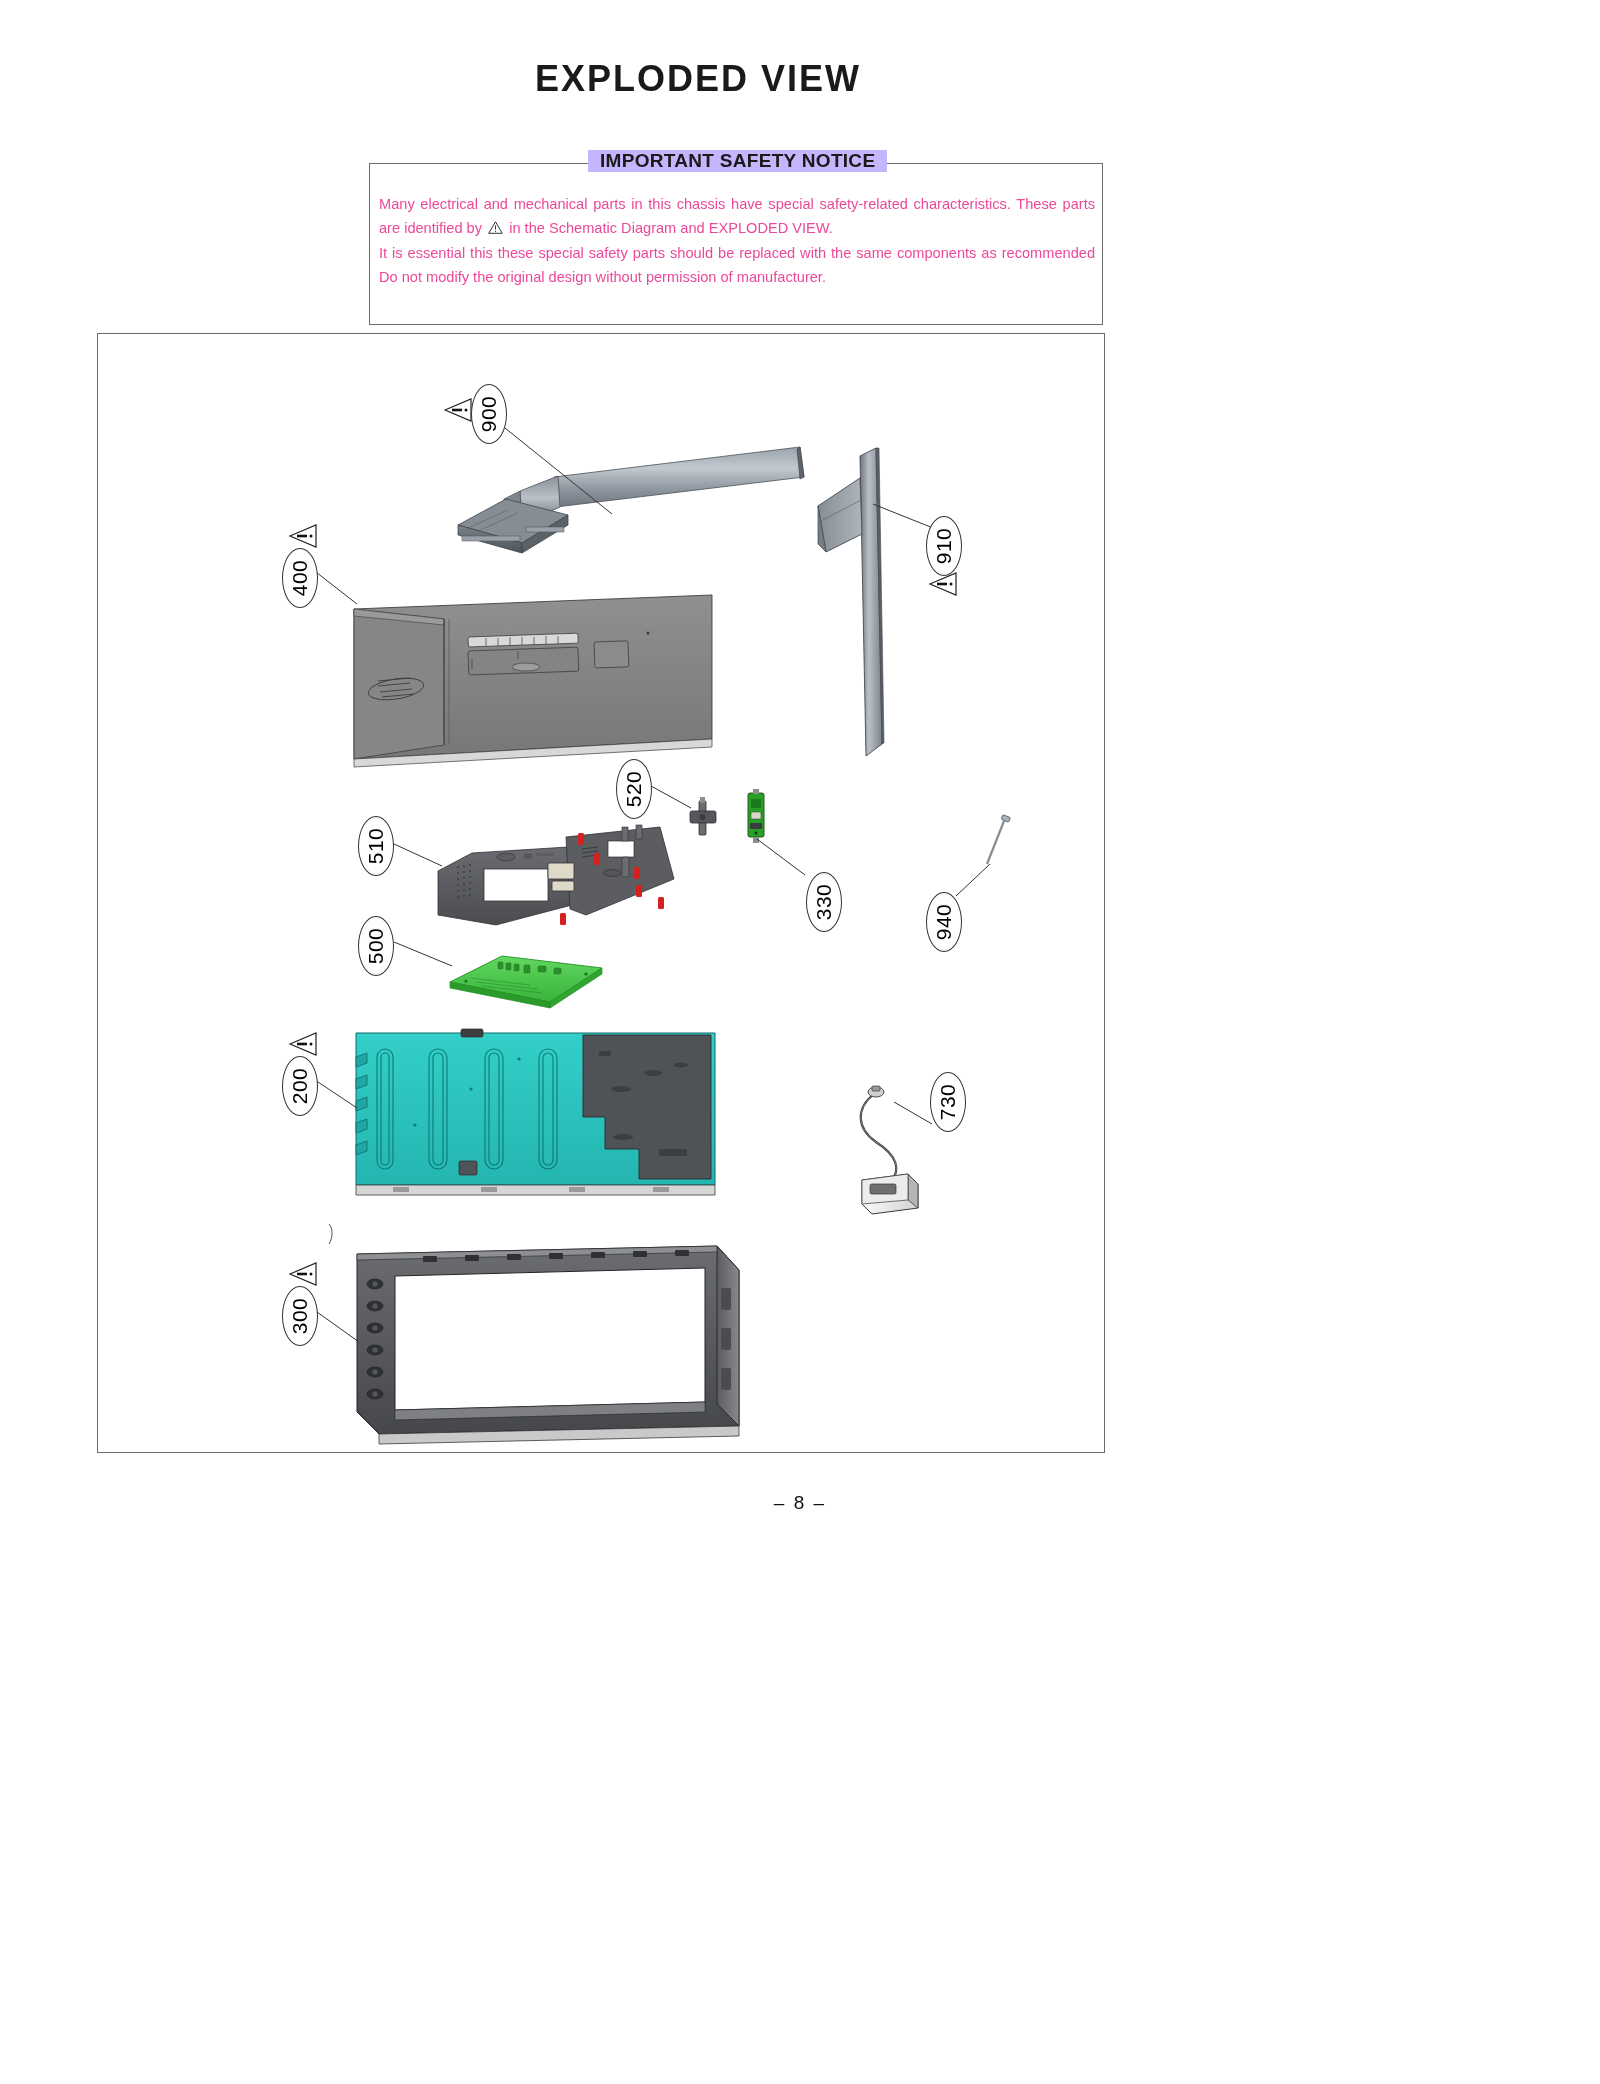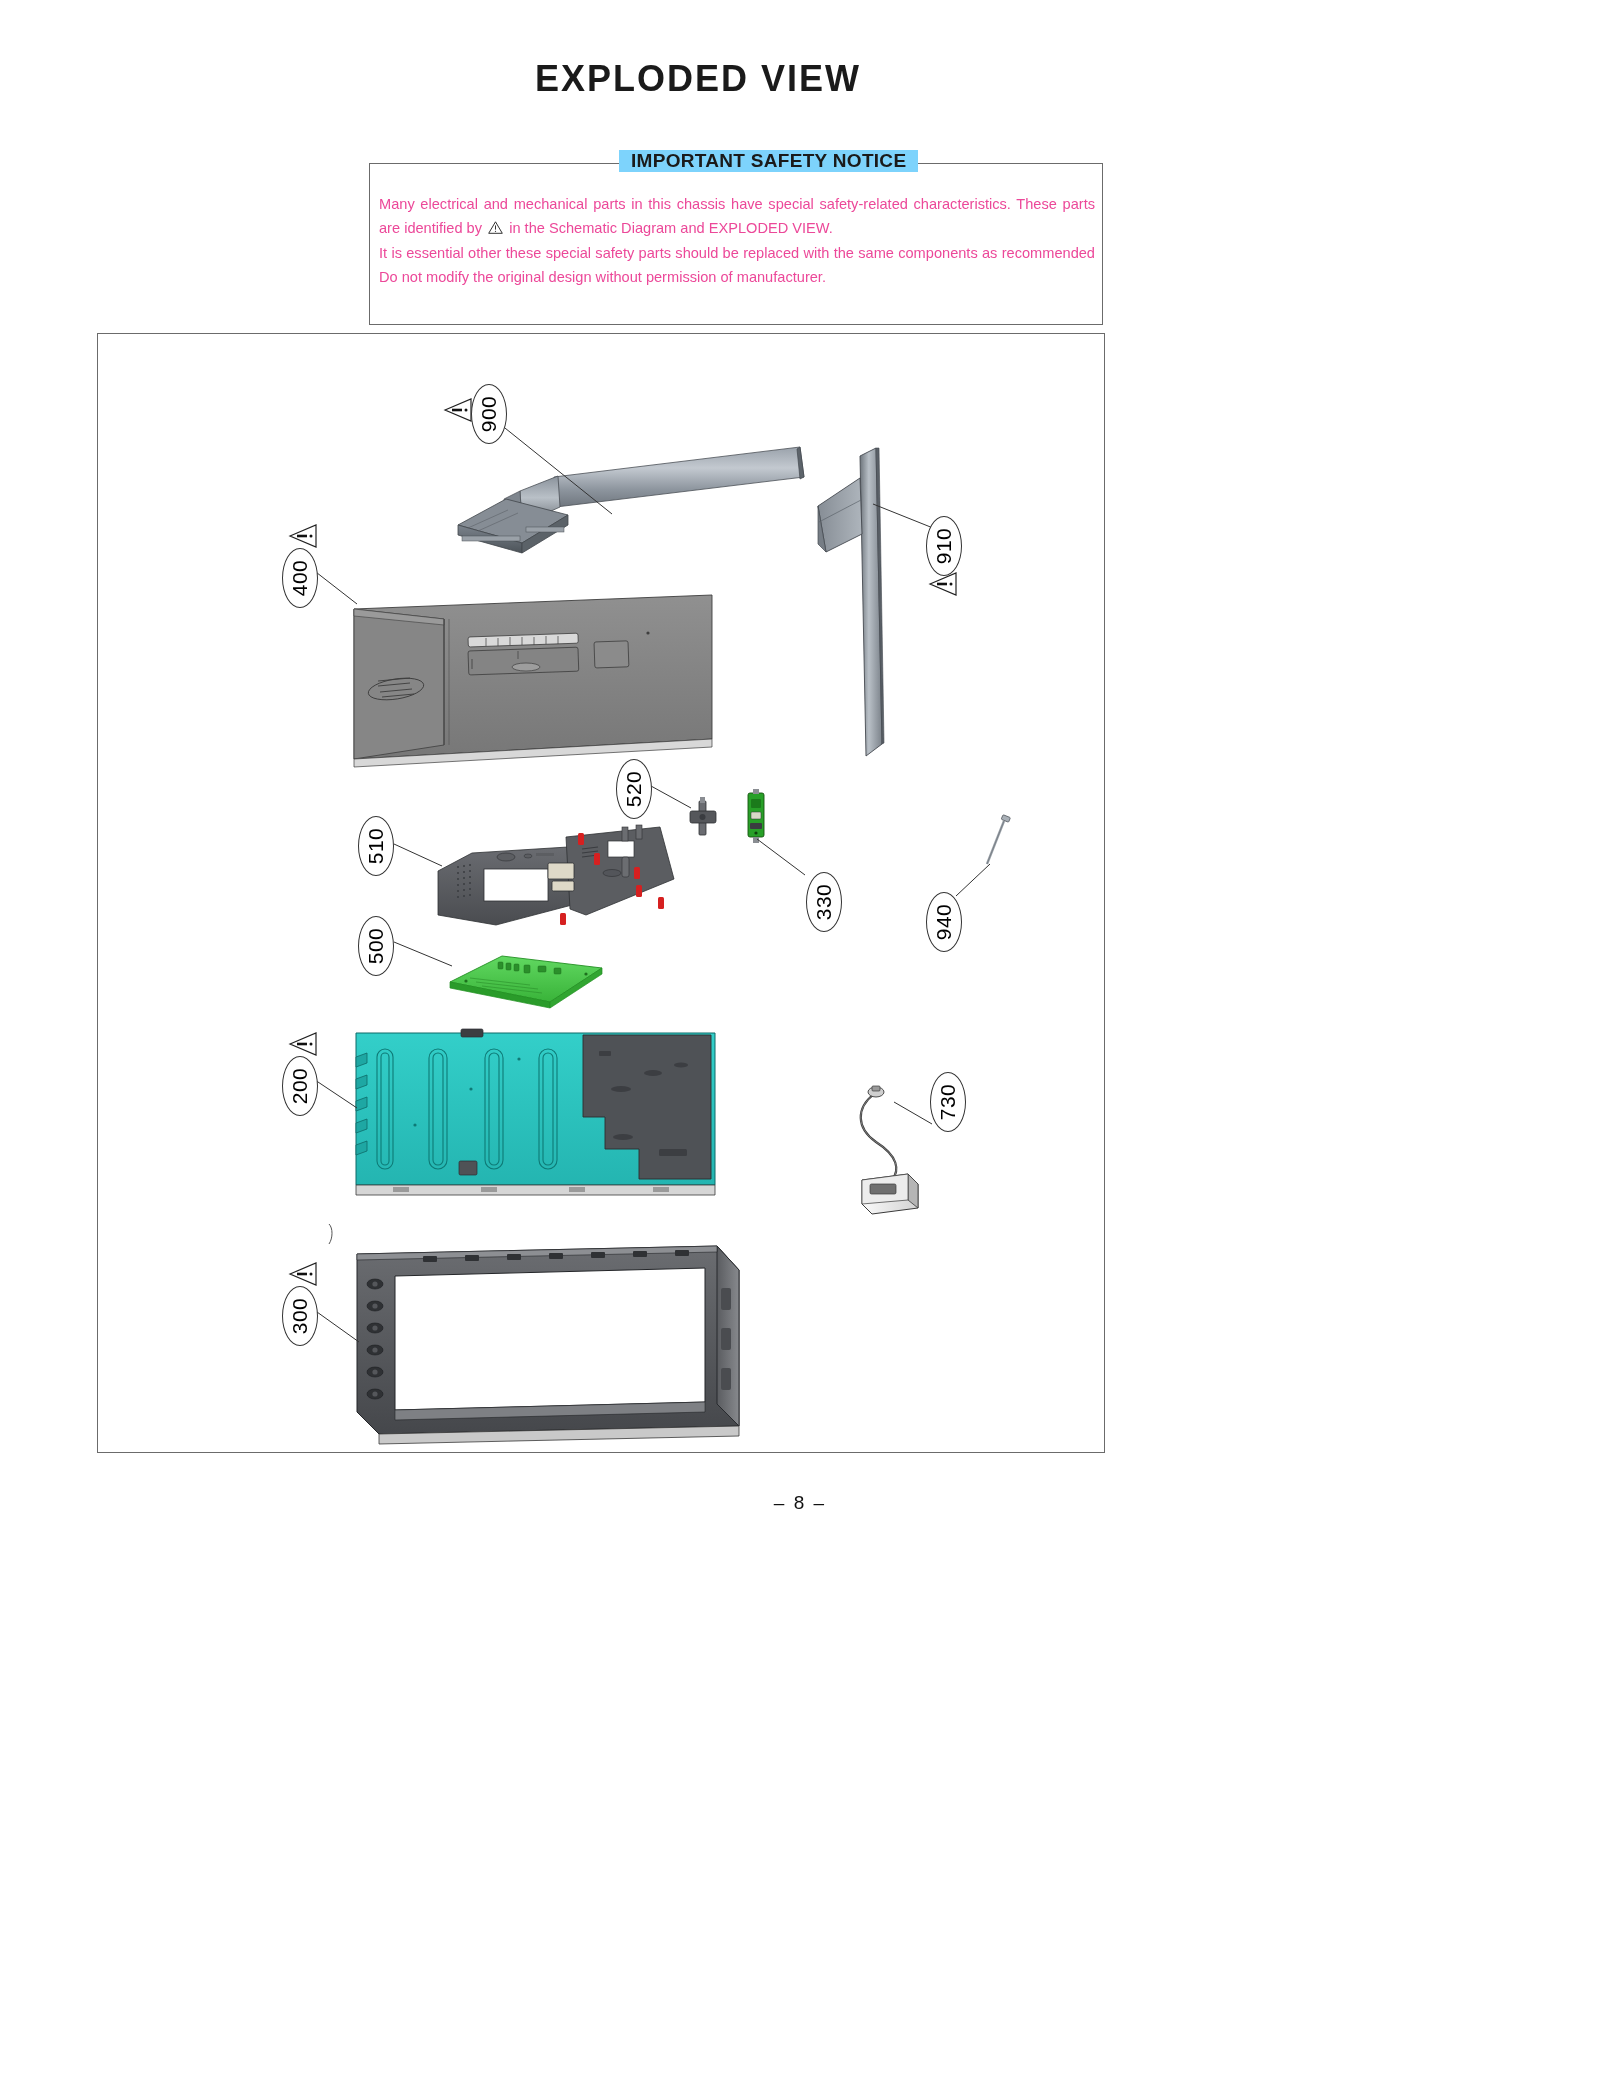--- a/index.html
+++ b/index.html
@@ -6,21 +6,21 @@
   body{width:1600px;height:2084px;position:relative;
        font-family:"Liberation Sans",sans-serif;color:#1a1a1a;}
 
   
   .page-title{position:absolute;left:0;top:58px;width:1396px;text-align:center;
               font-size:36px;font-weight:bold;letter-spacing:2px;}
 
   
   .safety-box{position:absolute;left:369px;top:163px;width:734px;height:162px;
               border:1.6px solid #6b6b6b;box-sizing:border-box;}
-  .safety-legend{position:absolute;left:619px;top:150px;background:#7dd3fc;
+  .safety-legend{position:absolute;left:588px;top:150px;background:#c4b5fd;
                  padding:0 12px;font-size:19px;font-weight:bold;letter-spacing:.3px;}
   .safety-body{position:absolute;left:379px;top:192px;width:716px;
                font-size:14.6px;line-height:24.3px;color:#ec4899;}
   .safety-body p{margin:0;}
   .safety-body .j{text-align:justify;text-align-last:justify;}
   .warn-inline{display:inline-block;width:15px;height:13px;position:relative;
                vertical-align:-1px;margin:0 2px;}
   .warn-inline svg{position:absolute;left:0;top:0;}
 
   
@@ -60,21 +60,21 @@
     <span>are identified by</span>
     <span class="warn-inline">
       <svg width="15" height="13" viewBox="0 0 15 13">
         <polygon points="7.5,0.8 14.3,12.3 0.7,12.3" fill="none" stroke="#333" stroke-width="1"></polygon>
         <line x1="7.5" y1="4.4" x2="7.5" y2="8.6" stroke="#333" stroke-width="1"></line>
         <circle cx="7.5" cy="10.3" r="0.65" fill="#333"></circle>
       </svg>
     </span>
     <span>in the Schematic Diagram and EXPLODED VIEW.</span>
   </p>
-  <p class="j">It is essential other these special safety parts should be replaced with the same components as recommended</p>
+  <p class="j">It is essential this these special safety parts should be replaced with the same components as recommended</p>
   <p>Do not modify the original design without permission of manufacturer.</p>
 </div>
 
 <div class="diagram-frame">
 <div class="diagram-inner">
 
   <svg class="sh" style="left:350px;top:95px;" width="360" height="140" viewBox="0 0 360 140">
     <defs>
       <linearGradient id="gTube" x1="0" y1="0" x2="0" y2="1">
         <stop offset="0%" stop-color="#9aa2ab"></stop>

